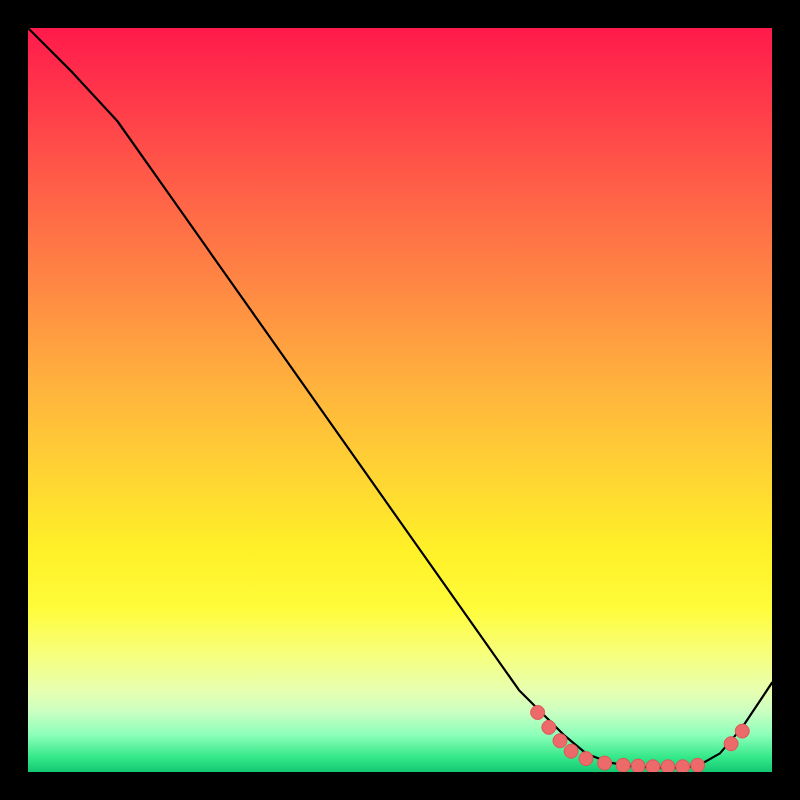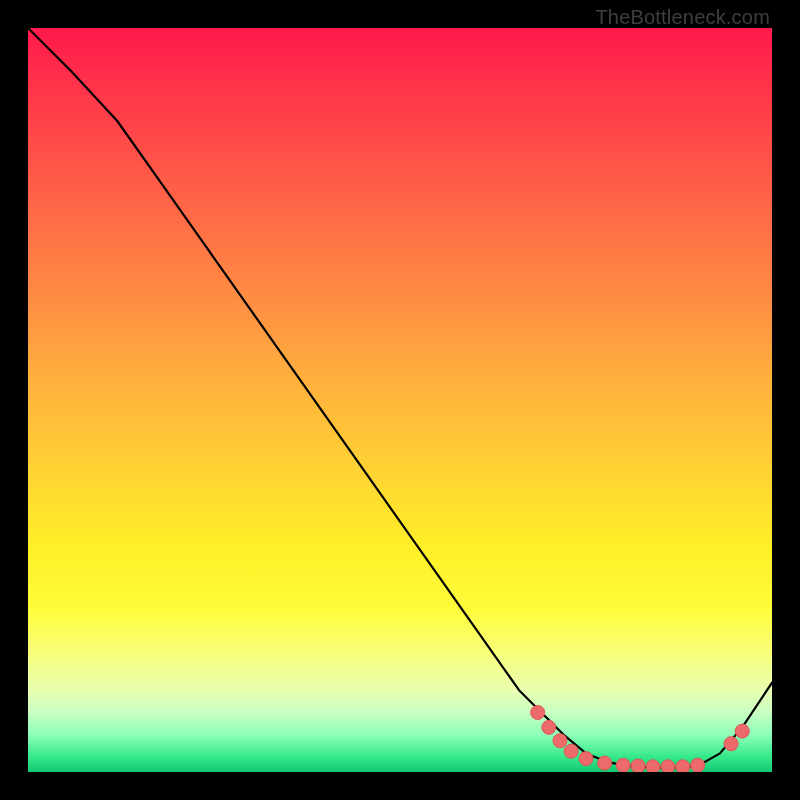--- a/index.html
+++ b/index.html
@@ -80,14 +80,13 @@
         <circle cx="610.08" cy="738.05" r="7" fill="#ed6a6a" stroke="#e05454" stroke-width="1"></circle>
         <circle cx="624.96" cy="738.79" r="7" fill="#ed6a6a" stroke="#e05454" stroke-width="1"></circle>
         <circle cx="639.84" cy="738.79" r="7" fill="#ed6a6a" stroke="#e05454" stroke-width="1"></circle>
         <circle cx="654.72" cy="738.79" r="7" fill="#ed6a6a" stroke="#e05454" stroke-width="1"></circle>
         <circle cx="669.60" cy="737.30" r="7" fill="#ed6a6a" stroke="#e05454" stroke-width="1"></circle>
         <circle cx="703.08" cy="715.73" r="7" fill="#ed6a6a" stroke="#e05454" stroke-width="1"></circle>
         <circle cx="714.24" cy="703.08" r="7" fill="#ed6a6a" stroke="#e05454" stroke-width="1"></circle>
       </g>
   </svg>
 
-  <div class="watermark">TheBottleneck.com</div>
 </div>
 
 </body></html>

